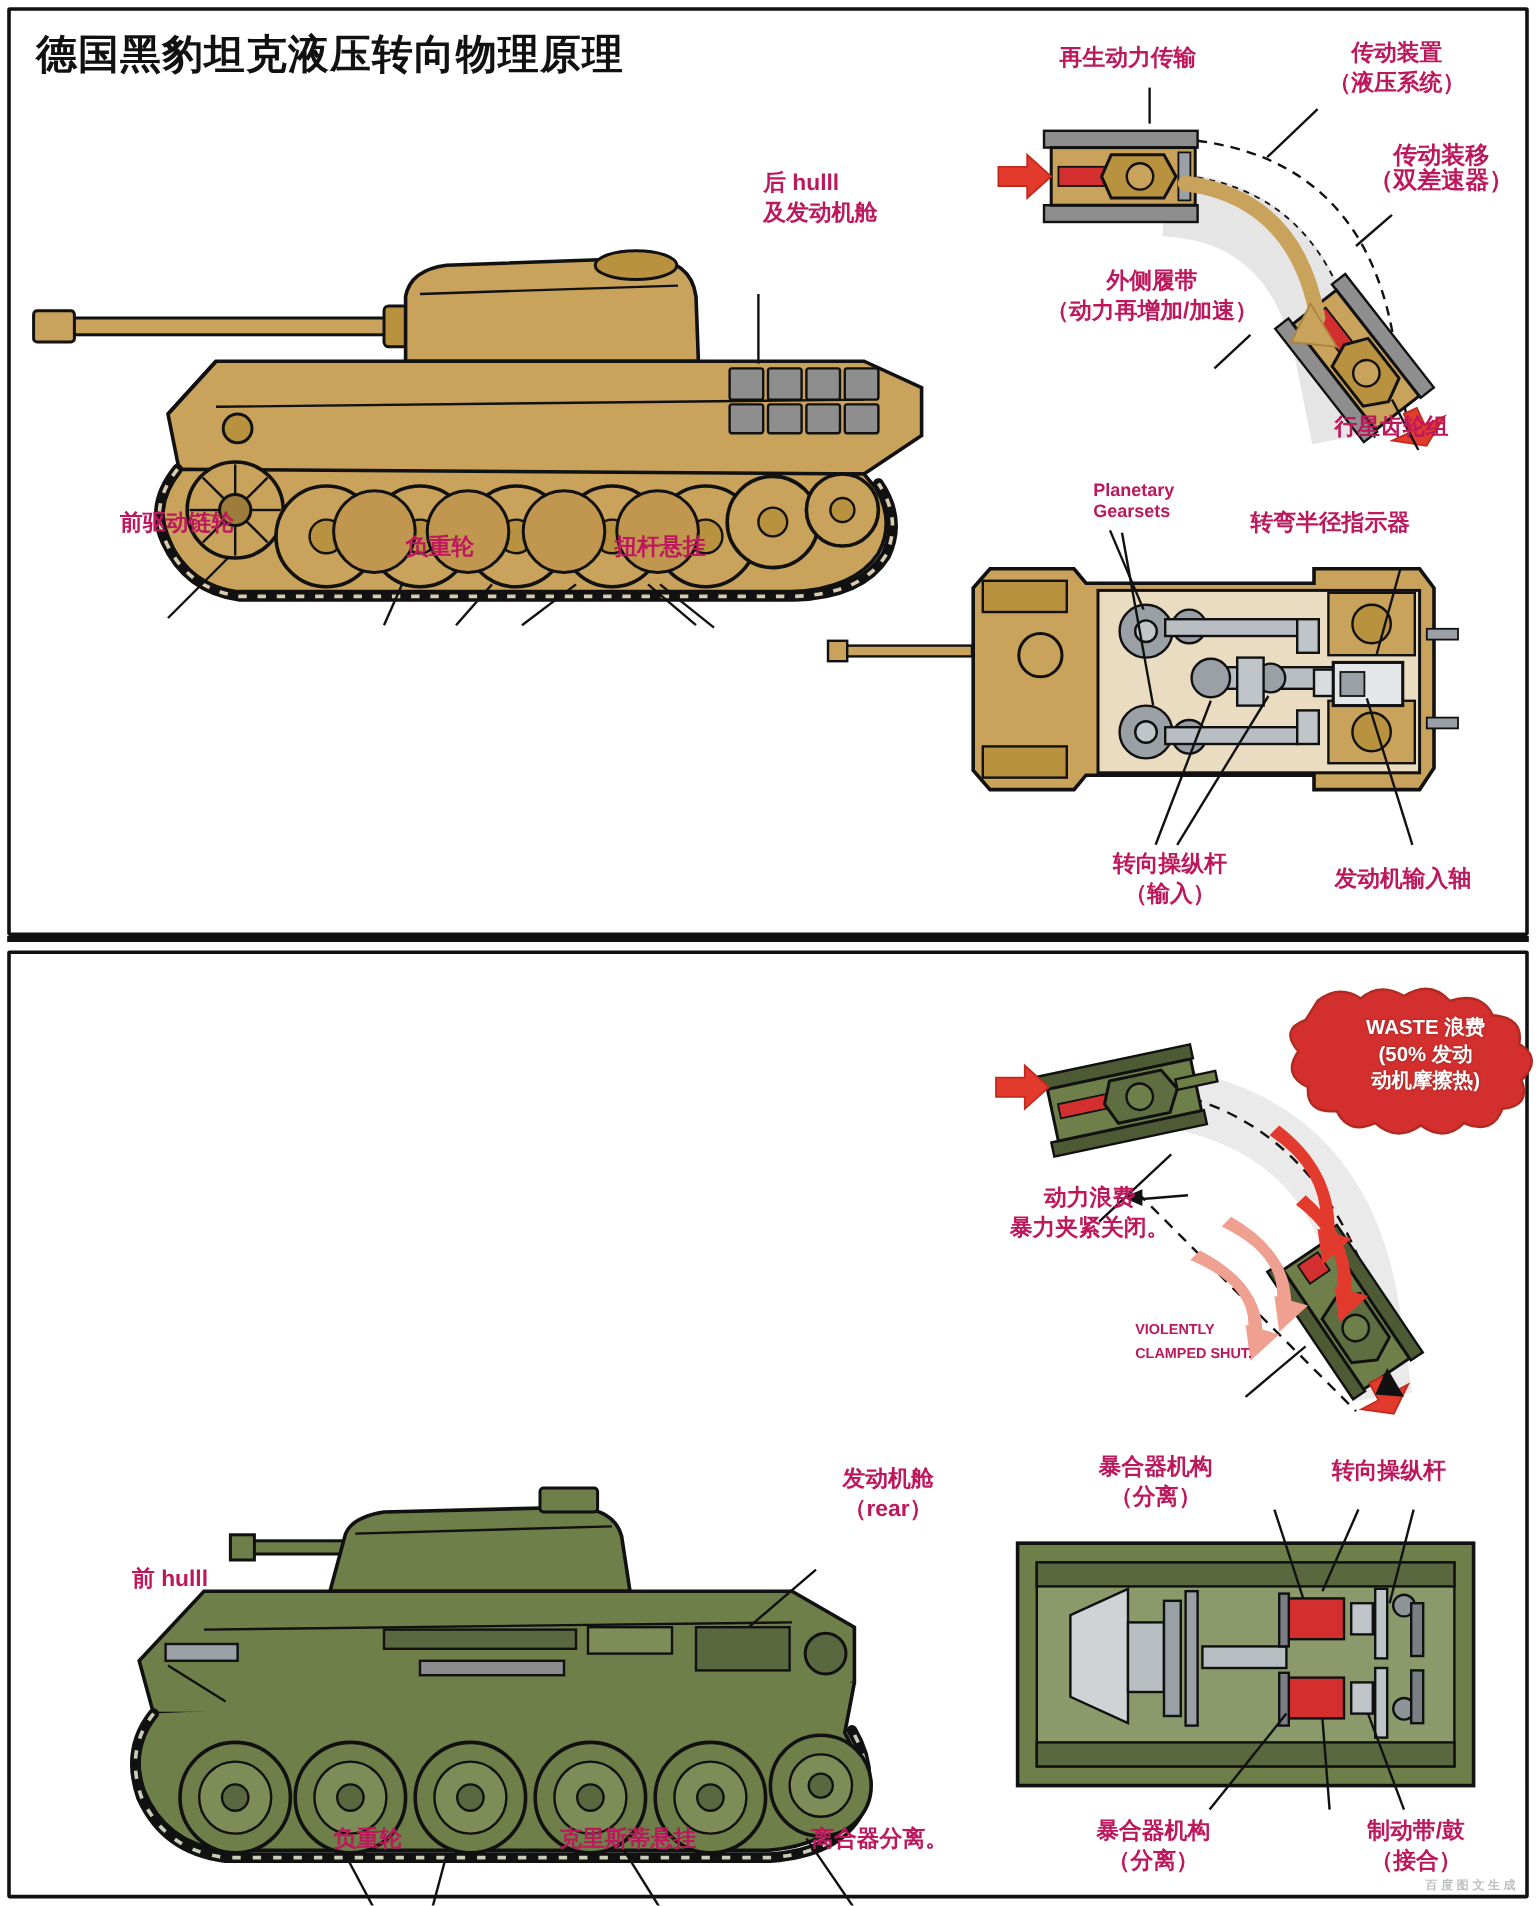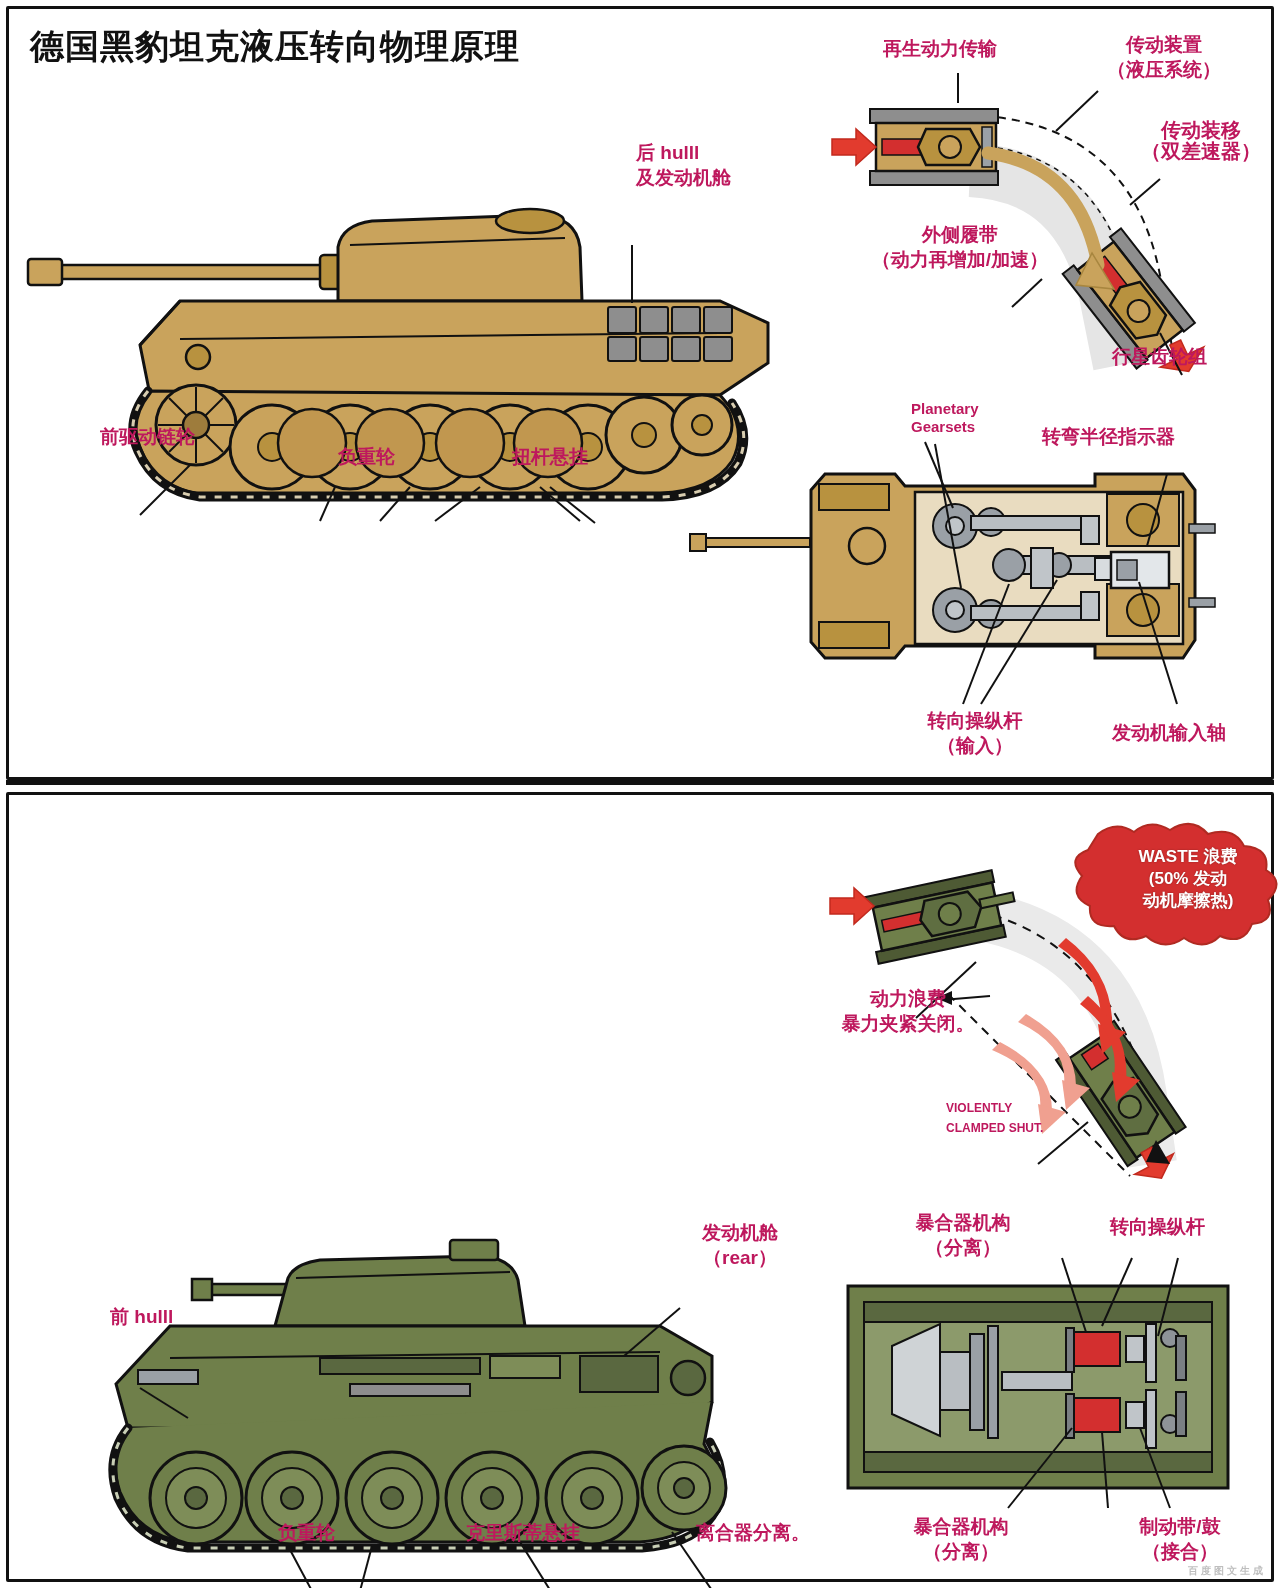--- a/index.html
+++ b/index.html
@@ -420,17 +420,17 @@
 （分离）</div>
   <div class="lbl" style="left:1110px;top:428px;">转向操纵杆</div>
   <div class="lbl ctr" style="left:866px;top:728px;width:190px;">暴合器机构
 （分离）</div>
   <div class="lbl ctr" style="left:1090px;top:728px;width:180px;">制动带/鼓
 （接合）</div>
 </div>
 
 <div class="lbl" style="position:absolute;left:278px;top:1520px;">负重轮</div>
 <div class="lbl" style="position:absolute;left:466px;top:1520px;">克里斯蒂悬挂</div>
-<div class="lbl" style="position:absolute;left:696px;top:1520px;">离合器分离。</div>
+<div class="lbl" style="position:absolute;left:676px;top:1520px;">离合器分离。</div>
 
 <div id="watermark">
   <div class="wm-box">百度图文生成</div>
 </div>
 
 </body></html>

